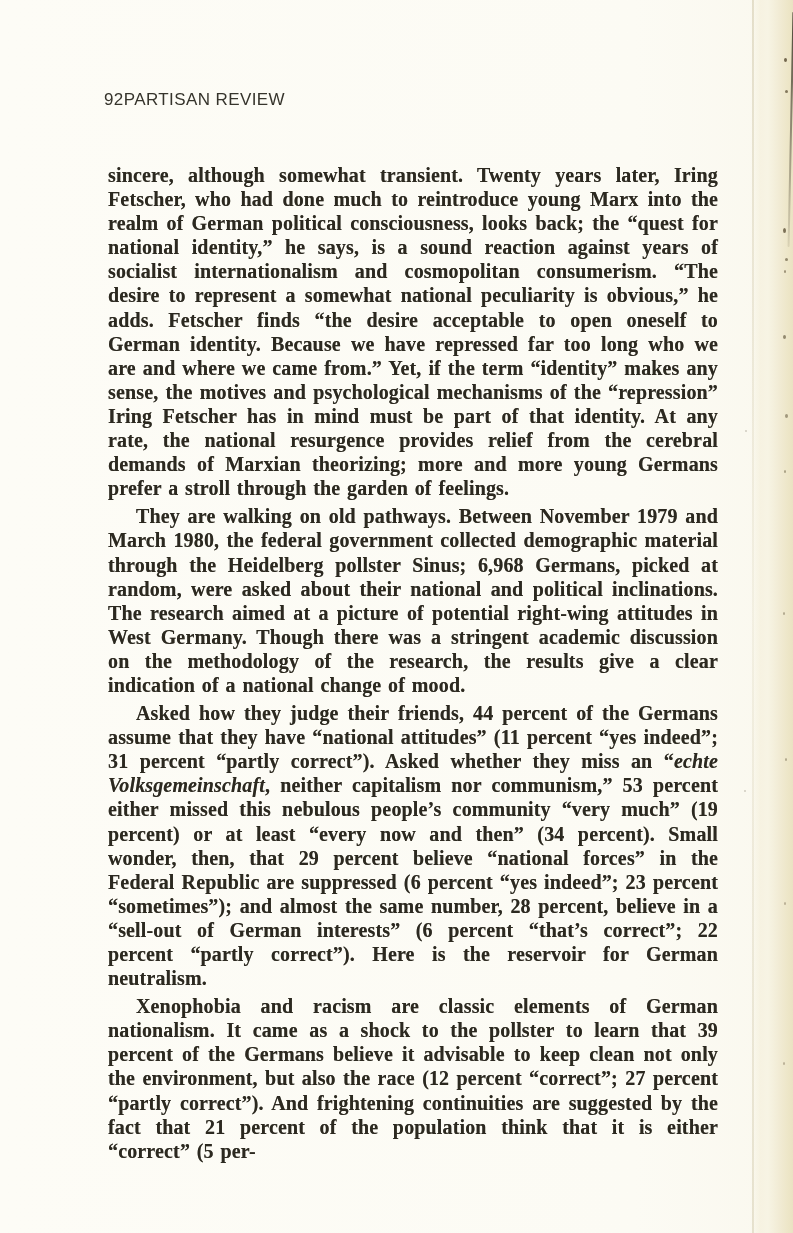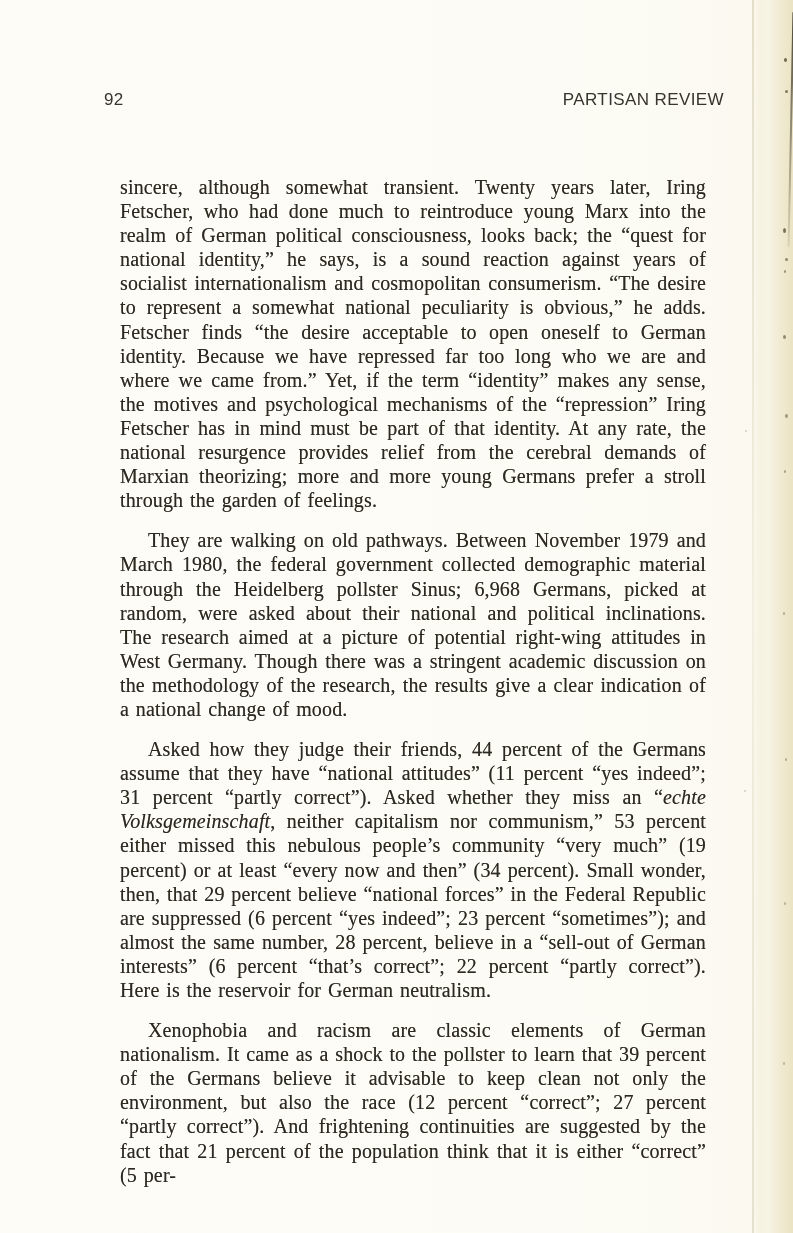--- a/index.html
+++ b/index.html
@@ -14,21 +14,21 @@
     background: linear-gradient(to right, #fdfcf6 0%, #fcfbf4 80%, #faf8ee 100%);
     overflow: hidden;
   }
   
   .running-head {
     position: absolute;
     top: 90px;
     left: 104px;
     width: 620px;
     display: flex;
-    justify-content: space-between;
+    justify-content: flex-start;
     align-items: baseline;
     font-family: "Liberation Sans", sans-serif;
     font-size: 17px;
     letter-spacing: 0.4px;
     color: #36342c;
   }
   
   .body-text {
     position: absolute;
     top: 159px;
@@ -36,21 +36,21 @@
     width: 618px;
     font-family: "Liberation Serif", "DejaVu Serif", serif;
     font-size: 20px;
     line-height: 24.1px;
     letter-spacing: 0.15px;
     word-spacing: 1.6px;
     color: #2c2920;
     text-align: justify;
     text-shadow: 0 0 0.3px rgba(44, 41, 32, 0.55);
   }
-  .para { margin: 16px; }
+  .para { margin: 4px; font-weight: bold; }
   .para.indent { text-indent: 28px; }
   .foreign { font-style: italic; }
   
   .edge-band {
     position: absolute;
     top: 0;
     right: 0;
     width: 42px;
     height: 100%;
     background: linear-gradient(to right,

